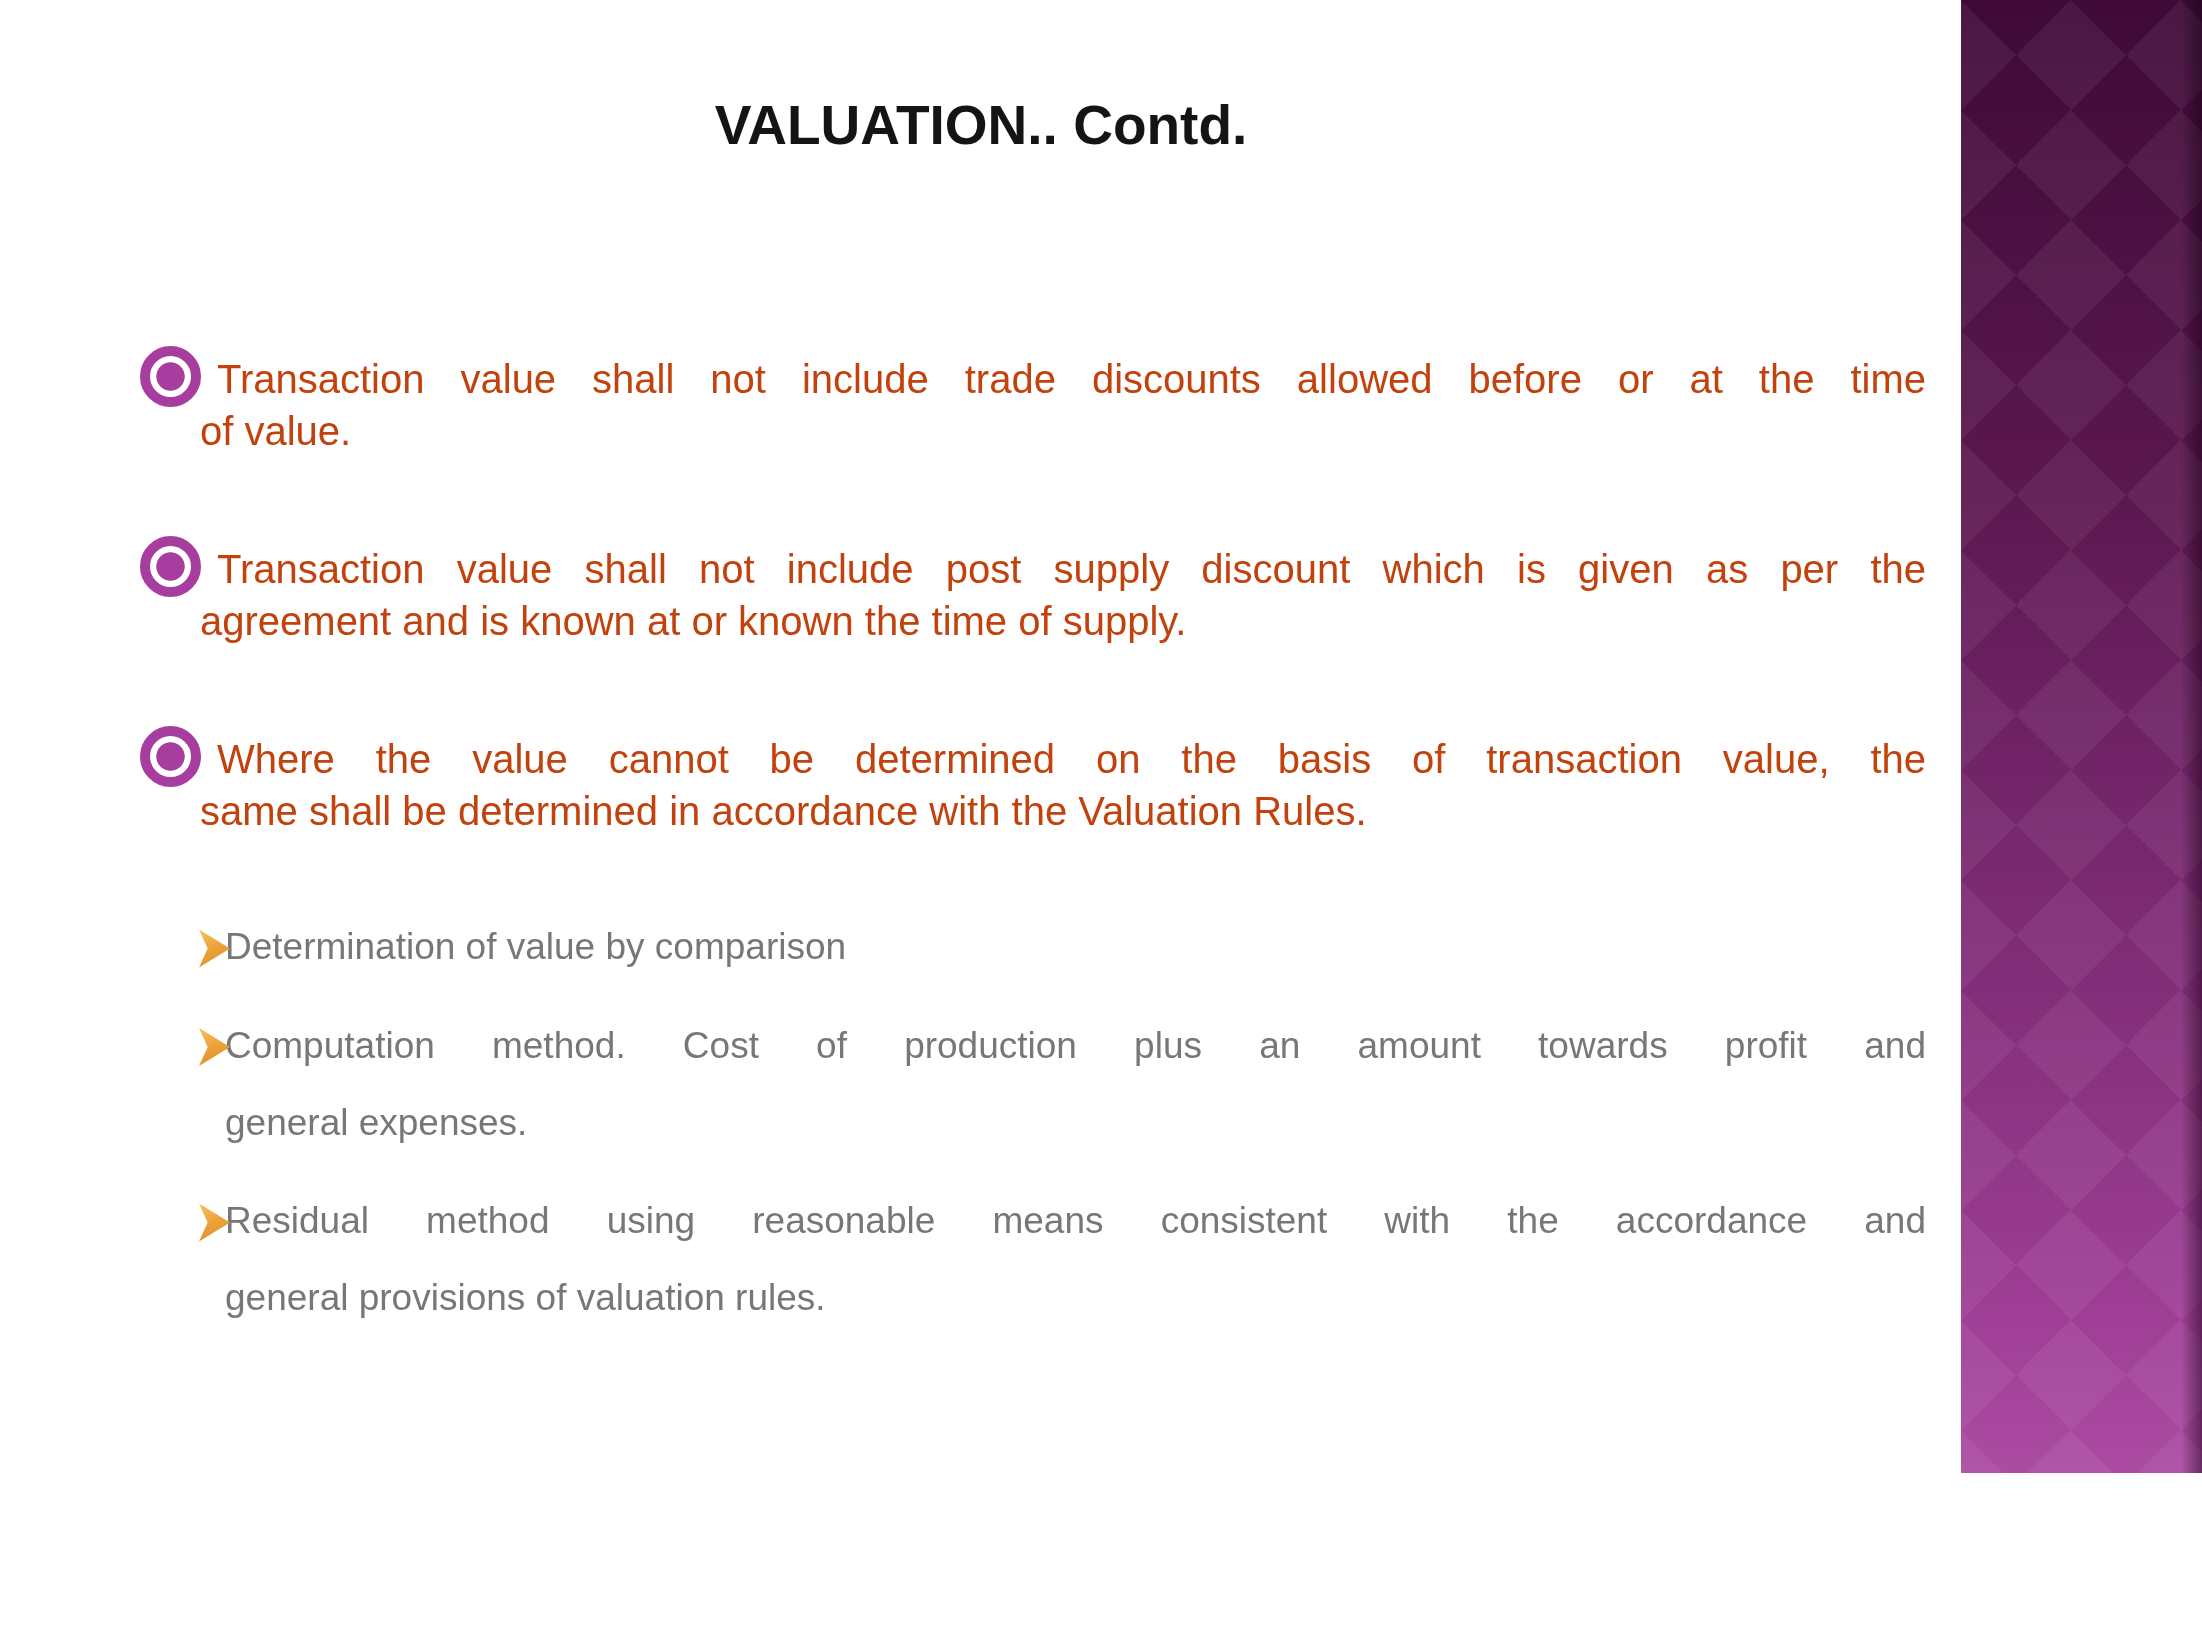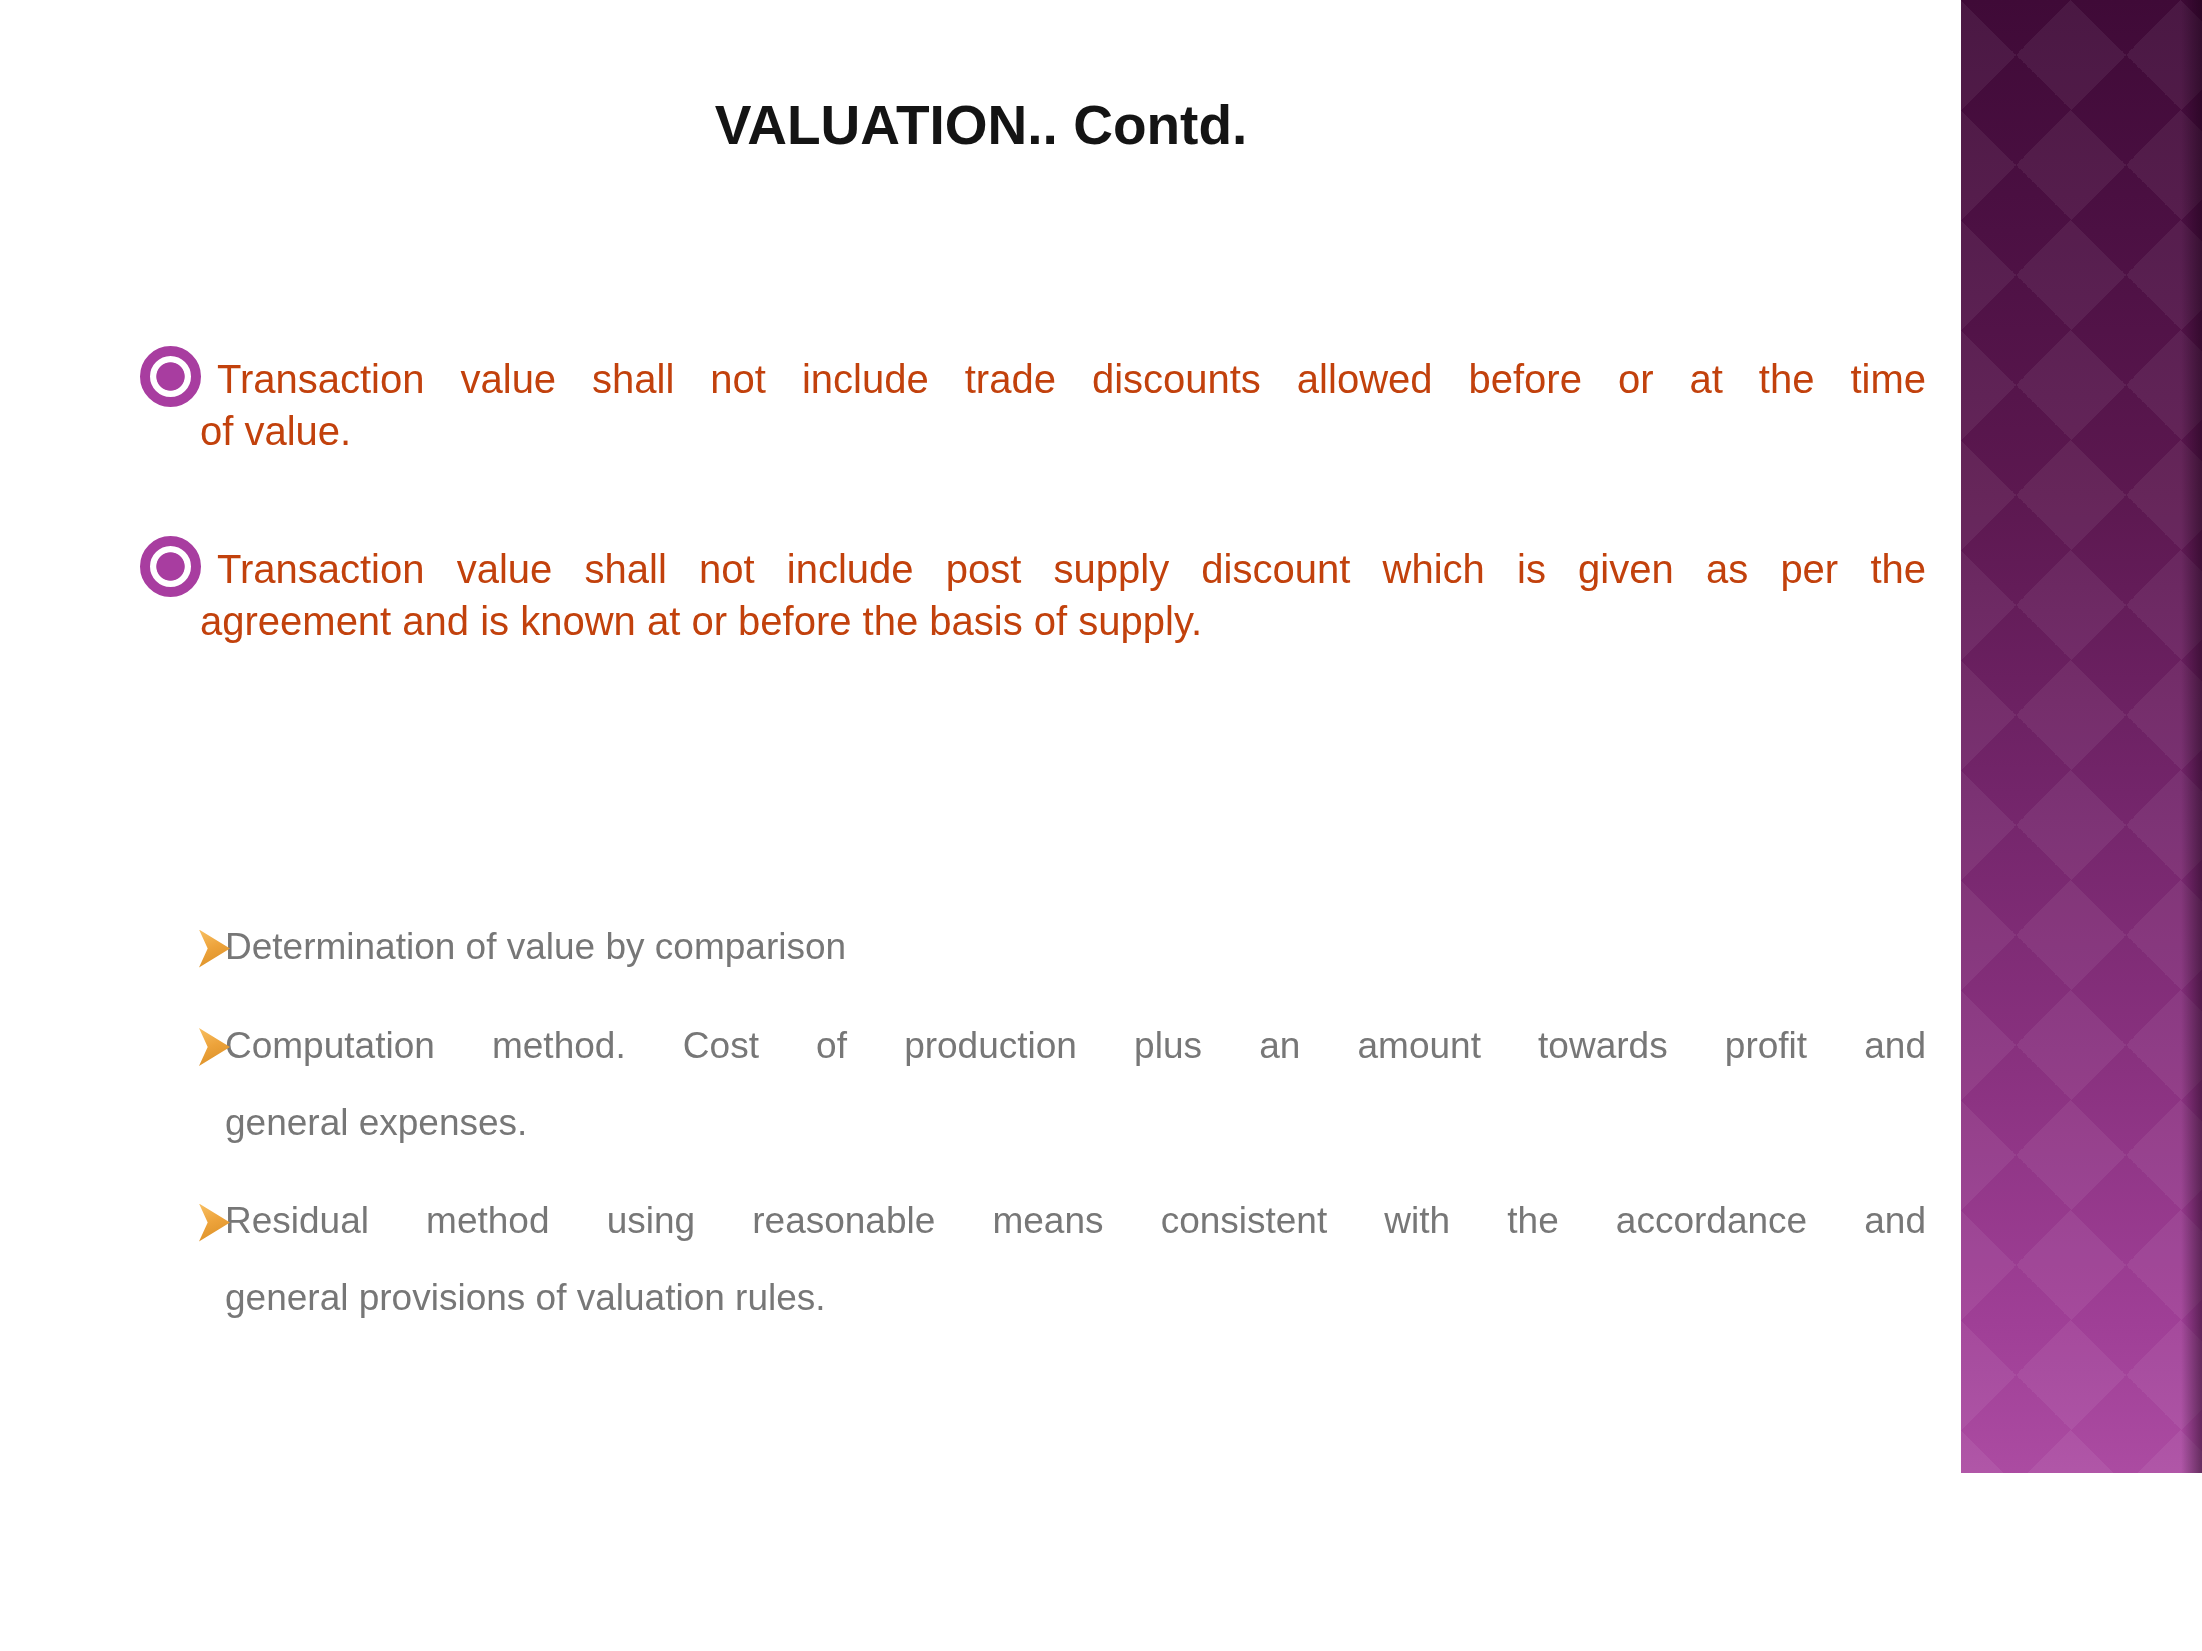--- a/index.html
+++ b/index.html
@@ -148,23 +148,28 @@
 
     <div class="bullet">
       <span class="target-icon"></span>
       <div class="bline first jlast">Transaction value shall not include trade discounts allowed before or at the time</div>
       <div class="bline">of value.</div>
     </div>
 
     <div class="bullet">
       <span class="target-icon"></span>
       <div class="bline first jlast">Transaction value shall not include post supply discount which is given as per the</div>
-      <div class="bline">agreement and is known at or before the basis of supply.</div>
+      <div class="bline">agreement and is known at or known the time of supply.</div>
     </div>
 
+    <div class="bullet">
+      <span class="target-icon"></span>
+      <div class="bline first jlast">Where the value cannot be determined on the basis of transaction value, the</div>
+      <div class="bline">same shall be determined in accordance with the Valuation Rules.</div>
+    </div>
 
   </div>
 
   <div class="subs">
 
     <div class="sub">
       <span class="arrow-icon"></span>
       <div class="sline">Determination of value by comparison</div>
     </div>
 

